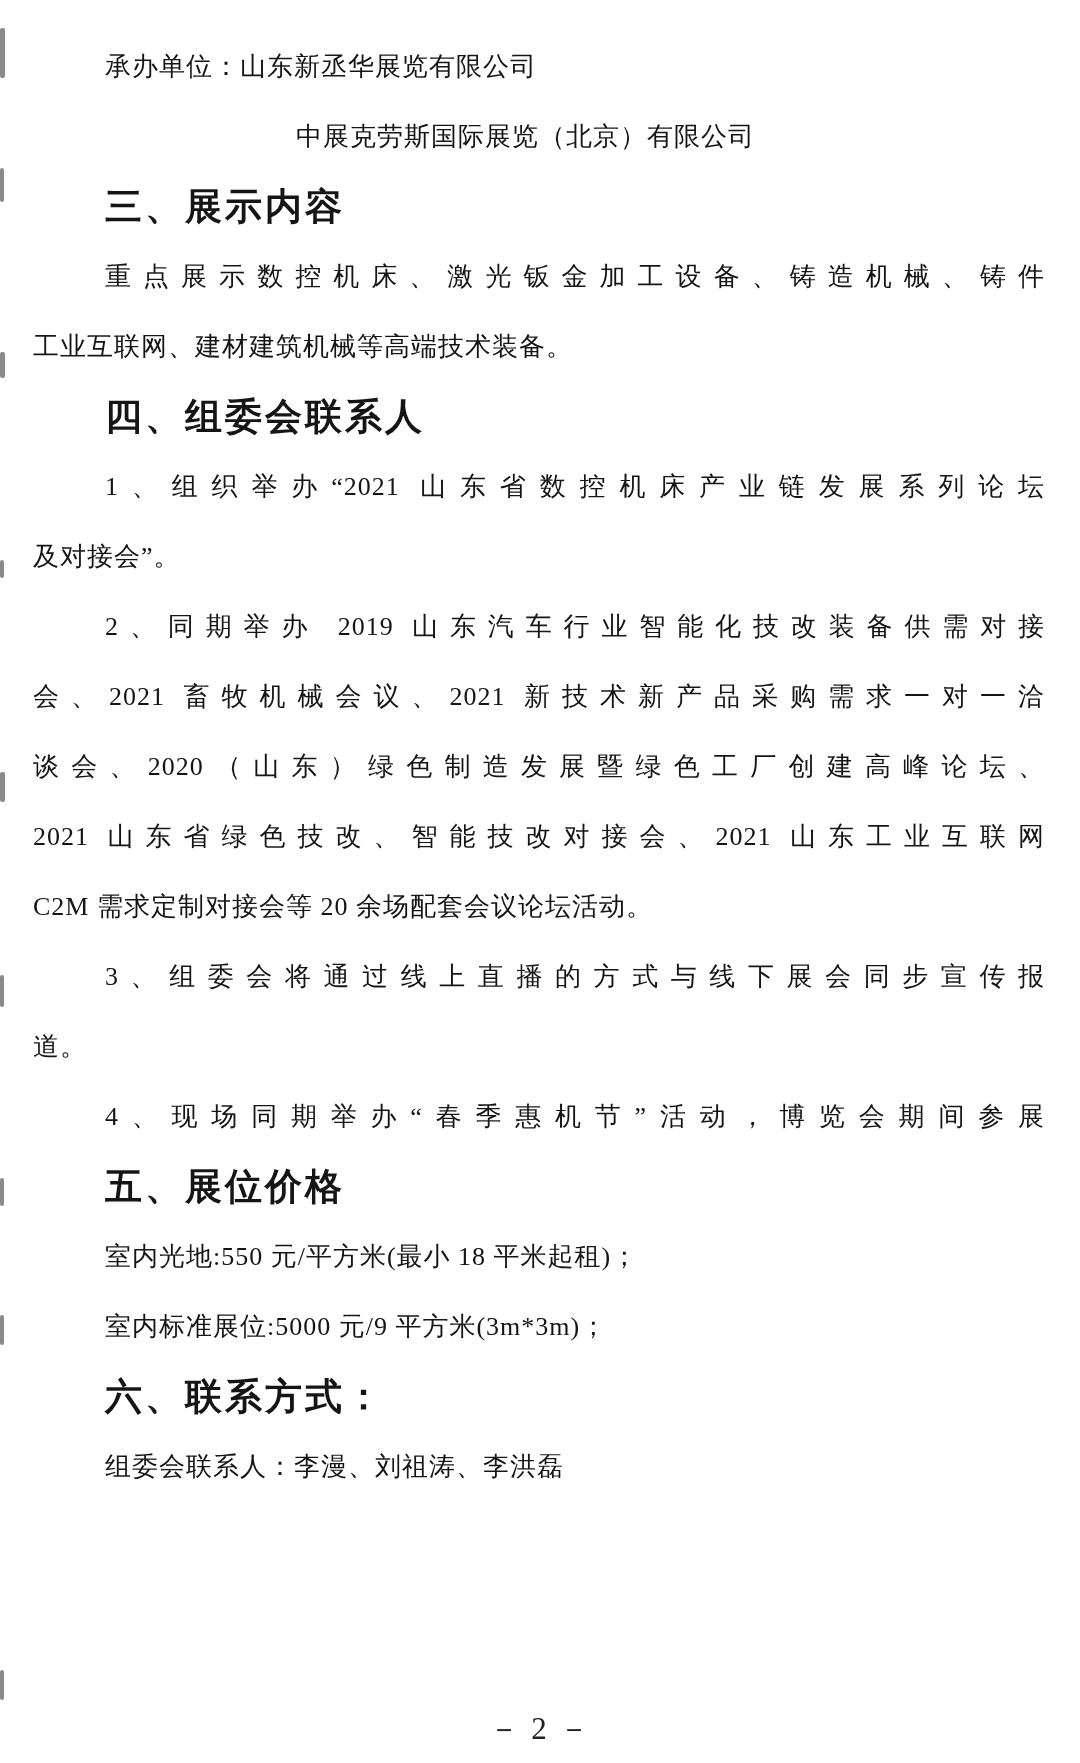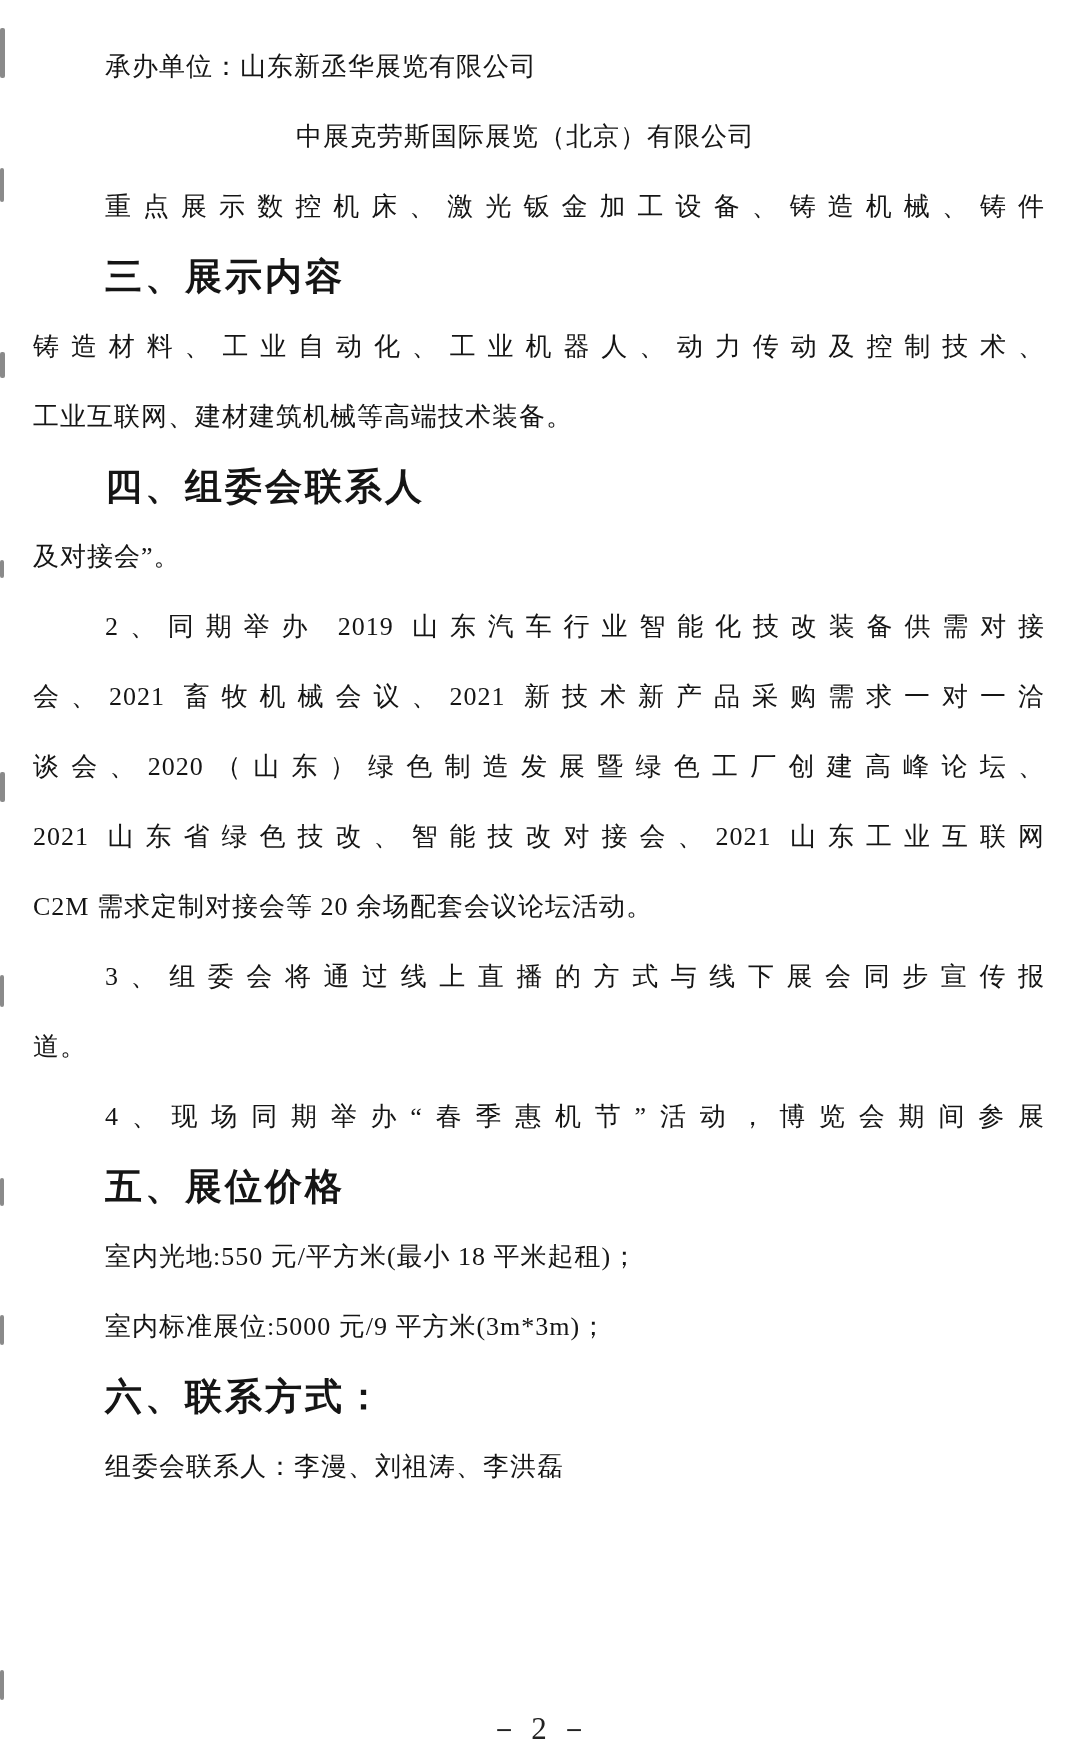--- a/index.html
+++ b/index.html
@@ -67,25 +67,25 @@
     opacity: 0.55;
     border-radius: 2px;
   }
 </style>
 </head>
 <body>
 
 <div class="content">
   <div class="line first">承办单位：山东新丞华展览有限公司</div>
   <div class="line org2">中展克劳斯国际展览（北京）有限公司</div>
+  <div class="line heading">三、展示内容</div>
   <div class="line first justify">重点展示数控机床、激光钣金加工设备、铸造机械、铸件</div>
-  <div class="line heading">三、展示内容</div>
-  <div class="line justify">铸造材料、工业自动化、工业机器人、动力传动及控制技术、</div>
   <div class="line">工业互联网、建材建筑机械等高端技术装备。</div>
   <div class="line heading">四、组委会联系人</div>
+  <div class="line first justify">1、组织举办“2021 山东省数控机床产业链发展系列论坛</div>
   <div class="line">及对接会”。</div>
   <div class="line first justify">2、同期举办 2019 山东汽车行业智能化技改装备供需对接</div>
   <div class="line justify">会、2021 畜牧机械会议、2021 新技术新产品采购需求一对一洽</div>
   <div class="line justify">谈会、2020（山东）绿色制造发展暨绿色工厂创建高峰论坛、</div>
   <div class="line justify">2021 山东省绿色技改、智能技改对接会、2021 山东工业互联网</div>
   <div class="line">C2M 需求定制对接会等 20 余场配套会议论坛活动。</div>
   <div class="line first justify">3、组委会将通过线上直播的方式与线下展会同步宣传报</div>
   <div class="line">道。</div>
   <div class="line first justify">4、现场同期举办“春季惠机节”活动，博览会期间参展</div>
   <div class="line heading">五、展位价格</div>

